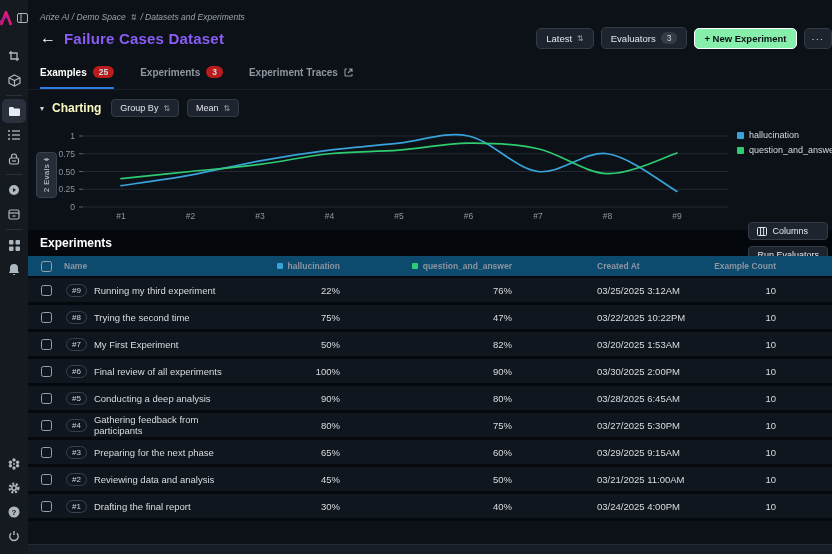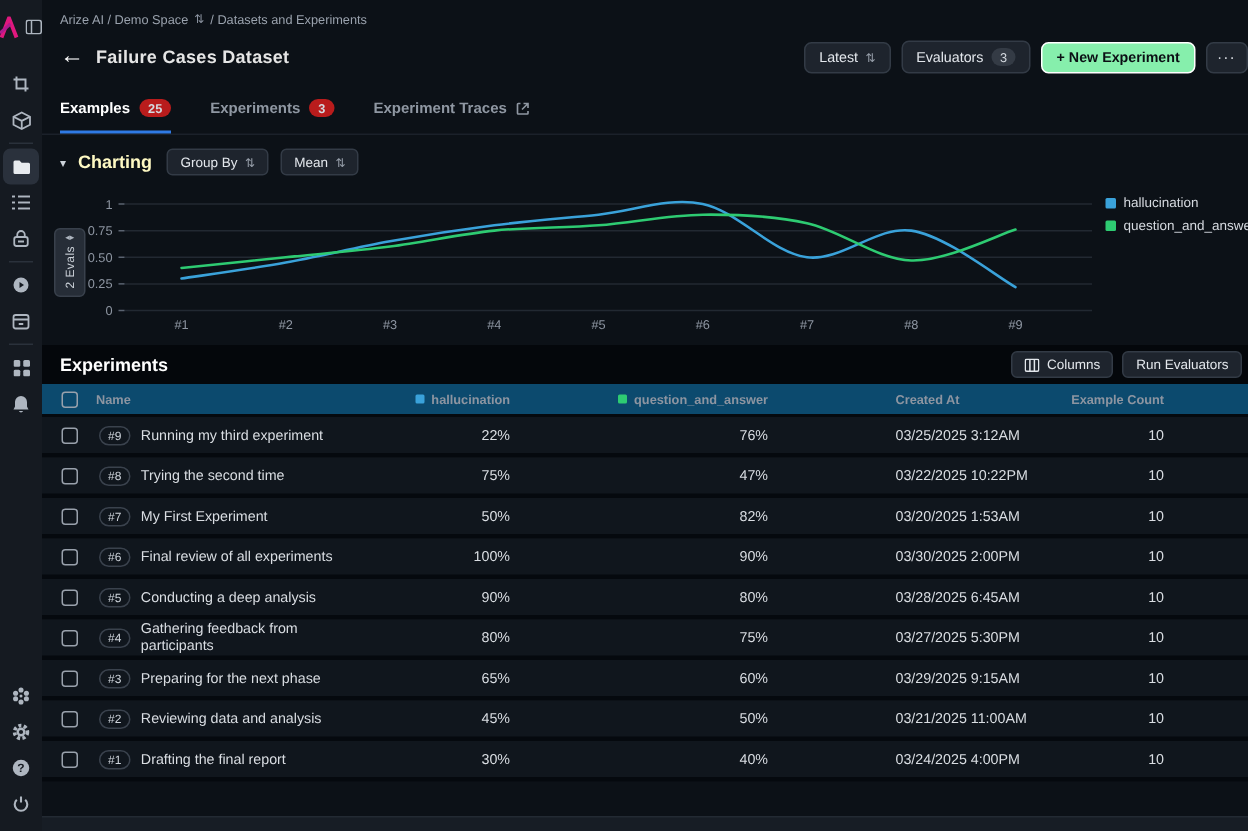--- a/index.html
+++ b/index.html
@@ -14,26 +14,26 @@
   .side-icon { width:24px; height:24px; display:flex; align-items:center; justify-content:center;
     color:#aeb6c0; flex-shrink:0; }
   .side-icon svg { display:block; }
   .side-icon.active { background:#2a313c; border-radius:5px; color:#fff; }
   .side-div { width:16px; height:1px; background:#2a313b; margin:3px 0; flex-shrink:0; }
   .side-bottom { margin-top:auto; display:flex; flex-direction:column; align-items:center; }
 
   
   .main { width:804px; display:flex; flex-direction:column; background:#0c1117; position:relative; }
 
-  .breadcrumb { padding:8px 0 0 12px; font-size:8.5px; color:#9aa2ad; display:flex; align-items:flex-start; gap:4px; height:22px; }
+  .breadcrumb { padding:8px 0 0 12px; font-size:8.5px; color:#9aa2ad; display:flex; align-items:flex-end; gap:4px; height:22px;font-style:italic; }
   .bc-sort { font-size:8px; color:#8b93a0; }
 
   .title-row { height:32px; display:flex; align-items:center; padding:0 0 0 12px; }
   .back-arrow { font-size:16px; color:#fff; margin-right:8px; cursor:pointer; }
-  .page-title { font-size:12px; font-weight:700; letter-spacing:.2px; color:#e5e5e5; }
+  .page-title { font-size:15px; font-weight:700; letter-spacing:.2px; color:#8b5cf6; }
   .title-actions { margin-left:auto; display:flex; align-items:center; gap:7px; padding-right:0; }
   .btn { background:#1e242d; border:1px solid #333b46; border-radius:5px; color:#e3e7ec;
     font-size:9.5px; padding:4px 9px; display:flex; align-items:center; gap:5px; cursor:pointer; white-space:nowrap; }
   .btn .sorticon { font-size:8px; color:#98a0ab; }
   .badge { background:#343b45; color:#d4d9df; border-radius:8px; font-size:8.5px; padding:1px 6px; }
   .btn-white { background:#86efac; border-color:#ffffff; color:#0b0f14; font-weight:700; }
   .btn-more { padding:4px 7px; letter-spacing:1px; }
 
   .tabs-row { margin-top:9px; display:flex; gap:26px; padding:0 0 0 12px; border-bottom:1px solid #1b212a; height:27px; }
   .tab { display:flex; align-items:center; gap:6px; font-size:10px; font-weight:700; color:#8f97a2;
@@ -54,21 +54,21 @@
     padding-top:3px; cursor:pointer; z-index:2; }
   .evals-arrows { font-size:6px; color:#aeb6c0; line-height:6px; }
   .evals-text { writing-mode:vertical-rl; transform:rotate(180deg); font-size:8px; color:#cdd3da; margin-top:2px; letter-spacing:.3px; }
   .legend { position:absolute; left:709px; top:11px; display:flex; flex-direction:column; gap:5px; }
   .legend-item { display:flex; align-items:center; gap:5px; font-size:9px; color:#d6dae0; white-space:nowrap; }
   .legend-swatch { width:7px; height:7px; border-radius:1px; }
 
   
   .exp-bar { margin-top:6px; height:26px; background:#04070b; display:flex; align-items:center; padding:0 4px 0 12px; }
   .exp-title { font-size:12px; font-weight:700; color:#fff; }
-  .exp-actions { margin-left:auto; display:flex; gap:6px; }
+  .exp-actions { margin-left:auto; display:flex; gap:6px;flex-direction:column; }
   .col-icon svg { display:block; }
 
   .trow { display:grid; grid-template-columns:36px 181px 130px 172px 150px 135px; align-items:center; }
   .thead { height:22px; background:#0c4a6e; border-bottom:2px solid #05090e; font-size:8.5px; color:#8d95a1;font-weight:bold; }
   .tbody .trow { height:27px; background:#10161d; border-bottom:3px solid #05090e; font-size:9.5px; color:#d9dde2; }
   .cell { display:flex; align-items:center; }
   .ccheck { justify-content:center; }
   .checkbox { width:11px; height:11px; border:1.4px solid #99a1ac; border-radius:2.5px; cursor:pointer; }
   .cname { gap:7px; }
   .rownum { border:1px solid #3a424d; border-radius:8px; font-size:8px; color:#cfd5dc; padding:1px 5px; margin-left:2px; }

